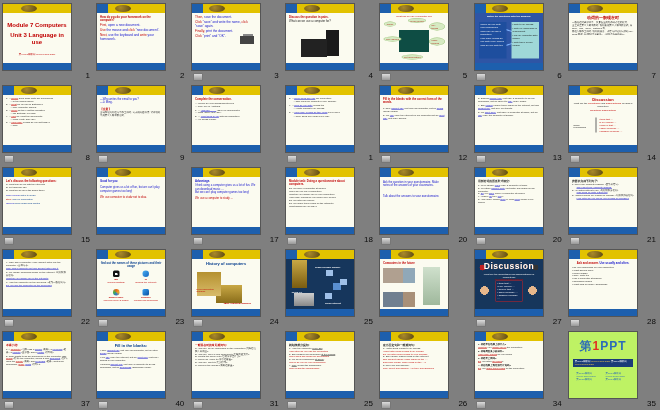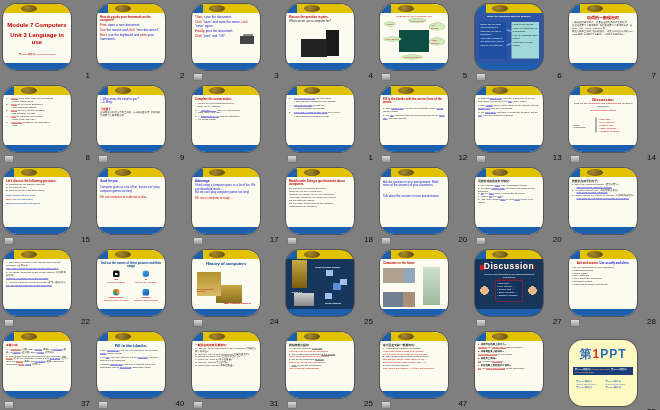--- a/index.html
+++ b/index.html
@@ -1,29 +1,29 @@
 <!DOCTYPE html>
 <html><head>
 <meta charset="utf-8">
 <style>
   html,body{margin:0;padding:0;background:#6e6e6e;font-family:"Liberation Sans",sans-serif;}
   .stage{position:relative;width:660px;height:410px;background:#7f7f7f;overflow:hidden;}
   .grid{box-sizing:border-box;display:grid;grid-template-columns:repeat(7,88px);grid-auto-rows:82px;
         justify-content:space-between;padding:4px 3px 0 3px;width:660px;}
   .cell{width:88px;height:82px;}
   .thumb{position:relative;width:68px;height:66px;background:#fbfbf0;overflow:hidden;
-         box-shadow:0 0 0 1px #555;cursor:pointer;border-radius:14px;}
+         box-shadow:0 0 0 1px #555;cursor:pointer;}
   .band-top{position:absolute;top:0;left:0;right:0;height:9px;background:#e2c200;z-index:1;}
   .corner{position:absolute;top:0;left:0;width:11px;height:9px;background:#1d5fad;z-index:2;}
   .ellipse{position:absolute;top:1px;left:26%;width:16px;height:7px;border-radius:50%;z-index:3;
            background:radial-gradient(circle at 35% 35%,#a8882a,#5d4a12);}
   .band-bottom{position:absolute;bottom:0;left:0;right:0;height:7px;background:#1d5fad;z-index:1;}
   .theme-dark{background:#16365c;}
   .theme-dark6{background:#2e55a5;}
-  .theme-plain{background:#fef9c3;margin-top:8px;}
+  .theme-plain{background:#bef264;}
   .art{position:absolute;inset:0;z-index:4;background-repeat:no-repeat;pointer-events:none;}
   .lines{position:absolute;left:3px;top:11px;width:calc(200% - 12px);height:calc(200% - 38px);
          transform:scale(.5);transform-origin:0 0;overflow:hidden;z-index:5;}
   .theme-plain .lines{top:3px;height:calc(200% - 12px);}
   .ln{font-size:6.4px;line-height:1.22;color:#222;word-break:break-word;}
   .tl{font-size:8px;font-weight:bold;}
   .tt{font-size:12px;font-weight:bold;}
   .xl{font-size:17px;font-weight:bold;text-shadow:.5px .5px 0 #7a2d00;letter-spacing:1px;}
   .logo{font-size:24px;font-weight:bold;letter-spacing:2px;}
   .sm{font-size:5.6px;} .xs{font-size:4.8px;}
@@ -518,20 +518,24 @@
       <div class="lines">
             <div class="ln sm b c-k">按要求完成下列句子:</div>
             <div class="ln xs c-k">1. They play computer games. (变为否定句)</div>
             <div class="ln xs c-blue u ind">They don’t play computer games.</div>
             <div class="ln xs c-k">2. He writes letters to me. (对划线部分提问)</div>
             <div class="ln xs c-blue u ind">Who does he write letters to?</div>
             <div class="ln xs c-k">3. I always check my emails on Monday. (对划线部分提问)</div>
             <div class="ln xs c-blue u ind">How often do you check your emails on Monday?</div>
           </div>
     </div>
+    <div class="meta">
+      <span class="anim"></span>
+      <span class="num">21</span>
+    </div>
   </div>
 
   <div class="cell">
     <div class="thumb slide-22 theme-std">
       <div class="band-top"></div>
       <div class="corner"></div>
       <div class="ellipse"></div>
       <div class="band-bottom"></div>
       <div class="lines">
             <div class="ln xs c-k">4. Mary has a computer. Mary doesn’t often use the computer. (合并句子)</div>
@@ -566,20 +570,24 @@
             </div>
             <div class="col col-2">
               <div class="ln xs c c-red b">Media Player</div>
               <div class="ln xs c c-red">(playing movie &amp; music)</div>
             </div>
             <div class="col col-3">
               <div class="ln xs c c-red b">Thunder</div>
               <div class="ln xs c c-red">(upload and download)</div>
             </div>
           </div>
+    </div>
+    <div class="meta">
+      <span class="anim"></span>
+      <span class="num">23</span>
     </div>
   </div>
 
   <div class="cell">
     <div class="thumb slide-24 theme-std">
       <div class="band-top"></div>
       <div class="corner"></div>
       <div class="ellipse"></div>
       <div class="band-bottom"></div>
       <div class="art art-history"></div>
@@ -772,41 +780,45 @@
             <div class="ln xs c-red">Do you often send emails to your friends?</div>
             <div class="ln xs c-k">2. She usually makes plans on the Internet.</div>
             <div class="ln xs c-red">She doesn’t usually make plans on the ….</div>
             <div class="ln xs c-red">Does she usually make plans on the …?</div>
             <div class="ln xs c-k">3. They are from Europe.</div>
             <div class="ln xs c-red">They aren’t from Europe.  Are they from Europe?</div>
           </div>
     </div>
     <div class="meta">
       <span class="anim"></span>
-      <span class="num">47</span>
+      <span class="num">26</span>
     </div>
   </div>
 
   <div class="cell">
     <div class="thumb slide-34 theme-std">
       <div class="band-top"></div>
       <div class="corner"></div>
       <div class="ellipse"></div>
       <div class="band-bottom"></div>
       <div class="lines">
             <div class="ln xs b c-k">1. 你经常在电脑上做什么?</div>
             <div class="ln xs"><span class="c-red u">What do</span><span class="c-k"> you </span><span class="c-red u">usually do on</span><span class="c-k"> the computer?</span></div>
             <div class="ln xs b c-k g1">2. 你每周发多少封邮件?</div>
             <div class="ln xs"><span class="c-red u">How many emails</span><span class="c-k"> do you send?</span></div>
             <div class="ln xs b c-k g1">3. 你经常上网吗?</div>
             <div class="ln xs"><span class="c-red u">Do</span><span class="c-k"> you often </span><span class="c-red u">go online</span><span class="c-k">?</span></div>
             <div class="ln xs b c-k g1">4. 你在电脑上制定旅行计划吗?</div>
             <div class="ln xs"><span class="c-red u">Do</span><span class="c-k"> you </span><span class="c-red u">make travel plans</span><span class="c-k"> on the computer?</span></div>
           </div>
     </div>
+    <div class="meta">
+      <span class="anim"></span>
+      <span class="num">34</span>
+    </div>
   </div>
 
   <div class="cell">
     <div class="thumb slide-35 theme-plain">
 
       <div class="lines">
             <div class="ln logo c g2"><span class="c-lb">第</span><span class="c-lr">1</span><span class="c-lb">PPT</span></div>
             <div class="col col-0">
               <div class="ln xs"><span class="c-w">第1PPT模板网 </span><span class="c-yl">WWW.1PPT.COM</span><span class="c-w">      第1PPT模板网 </span><span class="c-yl">WWW.1PPT.COM</span></div>
             </div>

